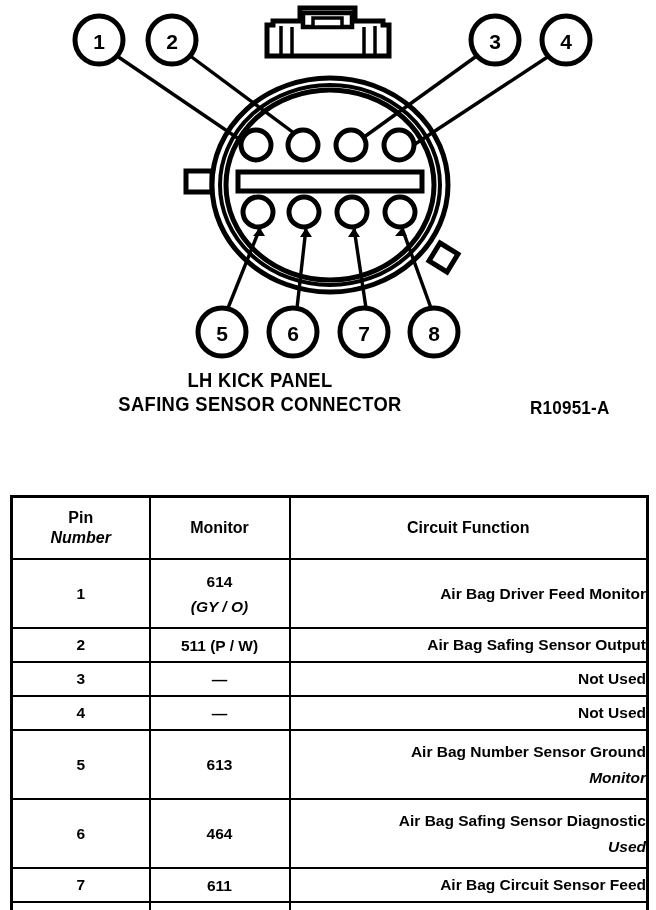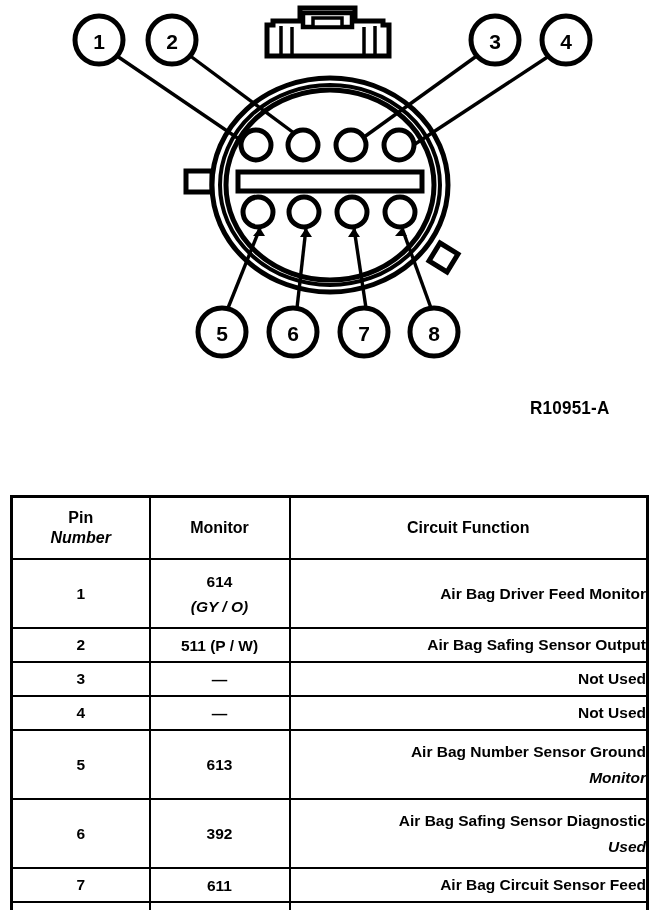--- a/index.html
+++ b/index.html
@@ -229,20 +229,24 @@
       <g>
         <circle cx="364" cy="332" r="24" fill="#fff" stroke="#000" stroke-width="5"></circle>
         <text class="callout-num" x="364" y="333">7</text>
       </g>
       <g>
         <circle cx="434" cy="332" r="24" fill="#fff" stroke="#000" stroke-width="5"></circle>
         <text class="callout-num" x="434" y="333">8</text>
       </g>
     </svg>
 
+    <div id="caption-block">
+      <div class="caption-line">LH KICK PANEL</div>
+      <div class="caption-line">SAFING SENSOR CONNECTOR</div>
+    </div>
 
     <div id="ref-code">R10951-A</div>
   </div>
 
   <div id="pin-table-wrap">
     <table id="pin-table">
       <colgroup>
         <col class="c-pin">
           <col class="c-circ">
           <col class="c-func">
@@ -286,21 +290,21 @@
         <tr class="row-h2">
           <td class="pin-cell">5</td>
           <td class="circ-cell">613</td>
           <td class="func-cell">
             <span class="cell-l1">Air Bag Number Sensor Ground</span>
             <span class="cell-l2">Monitor</span>
           </td>
         </tr>
         <tr class="row-h2">
           <td class="pin-cell">6</td>
-          <td class="circ-cell">392</td>
+          <td class="circ-cell">464</td>
           <td class="func-cell">
             <span class="cell-l1">Air Bag Safing Sensor Diagnostic</span>
             <span class="cell-l2">Used</span>
           </td>
         </tr>
         <tr class="row-h1">
           <td class="pin-cell">7</td>
           <td class="circ-cell">611</td>
           <td class="func-cell">Air Bag Circuit Sensor Feed</td>
         </tr>

